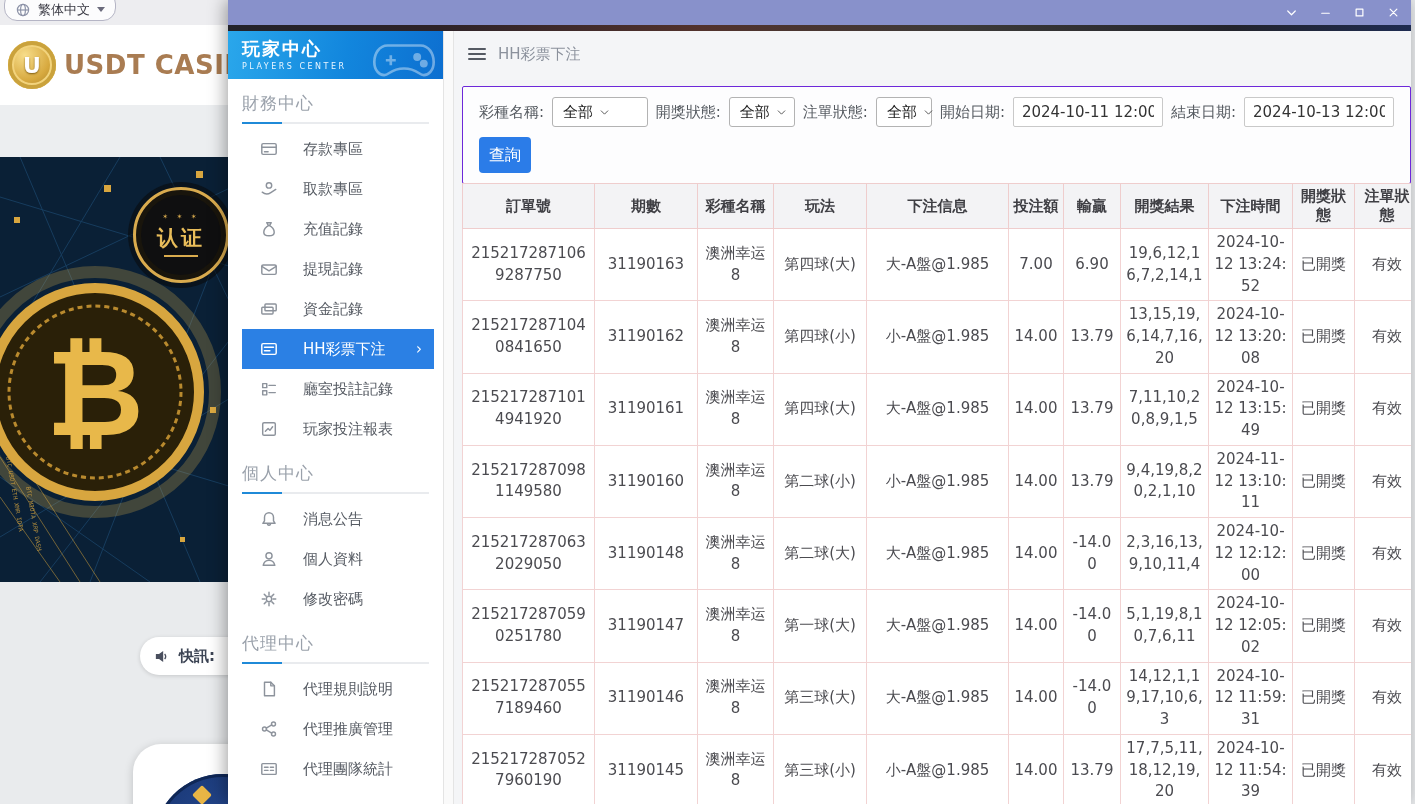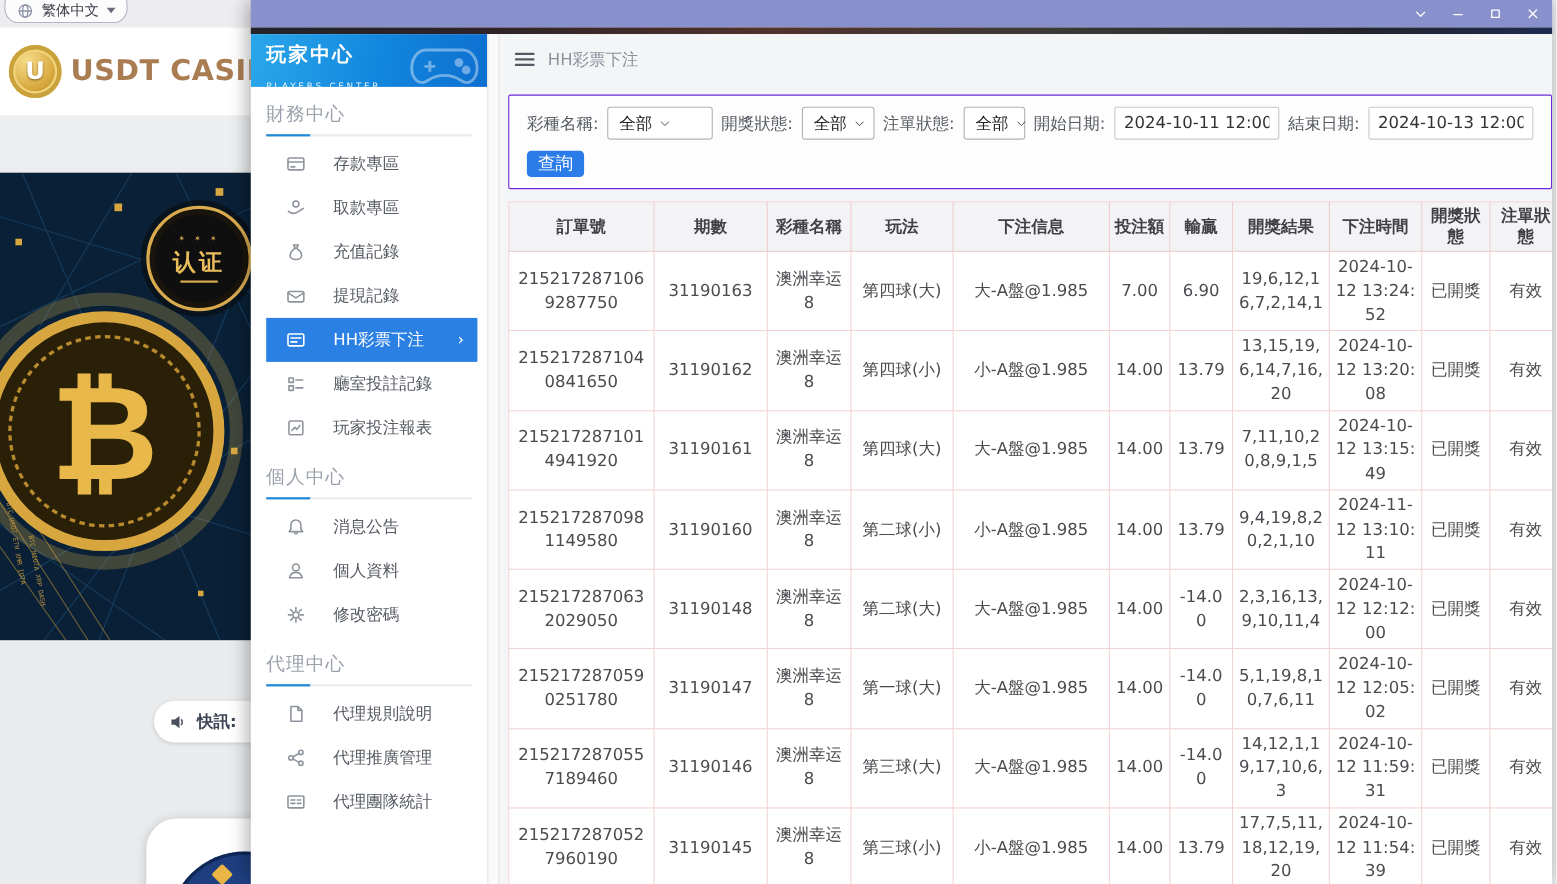--- a/index.html
+++ b/index.html
@@ -47,21 +47,21 @@
   .titlebar { height:25px; background:#8891cb; display:flex; justify-content:flex-end; align-items:center; gap:10px; padding-right:6px; }
   .tb-btn { width:24px; height:20px; display:grid; place-items:center; color:#fff; cursor:pointer; }
   .darkstrip { height:6px; background:linear-gradient(90deg,#23232a,#2e2328 18%,#52322c 40%,#3c3a38 62%,#23242c 85%,#1e2b51); }
   .winbody { position:absolute; top:31px; left:0; right:0; bottom:0; background:#f4f5f7; overflow:hidden; }
 
   
   .sidebar { position:absolute; left:0; top:0; width:215px; bottom:0; background:#fff; }
   .sb-header { height:48px; background:linear-gradient(100deg,#2aa7eb 0%,#1286dd 55%,#0d6fd0 100%);
     position:relative; color:#fff; padding:6px 0 0 14px; overflow:hidden; }
   .sb-title { font-size:18px; font-weight:bold; letter-spacing:2px; }
-  .sb-sub { font-size:8px; letter-spacing:2.5px; color:#e8f5ff; margin-top:13px; }
+  .sb-sub { font-size:8px; letter-spacing:2.5px; color:#e8f5ff; margin-top:1px; }
   .sb-deco { position:absolute; right:6px; top:4px; width:66px; height:44px; color:#fff; opacity:.4; }
   .section-title { margin:13px 0 7px 14px; font-size:17px; color:#9aa1ab; letter-spacing:1px; }
   .section-line { margin:0 14px 5px 14px; height:2px; background:#e9ebee; position:relative; }
   .section-line::before { content:""; position:absolute; left:0; top:0; width:40px; height:2px; background:#1f8ad8; }
   .mi { height:40px; display:flex; align-items:center; padding-left:32px; gap:25px; font-size:15px; color:#565b63; cursor:pointer; }
   .mi .ic { width:18px; height:18px; color:#8d939c; flex:none; }
   .mi.active { background:#2b80e4; color:#fff; margin:0 9px 0 14px; padding-left:18px; }
   .mi.active .ic { color:#fff; }
   .mi .chev { margin-left:auto; padding-right:12px; font-size:15px; }
 
@@ -77,21 +77,21 @@
   .filter-card { position:absolute; left:8px; top:55px; width:949px; background:#fdfdfe;
     border:1px solid #6d28d9; border-radius:2px; padding:10px 16px; }
   .filter-row { display:flex; align-items:center; gap:8px; font-size:15px; color:#555a60; white-space:nowrap; }
   .select { height:30px; background:#fff; border:1px solid #b3b3b3; border-radius:3px;
     display:flex; align-items:center; padding:0 7px 0 10px;
     font-size:15px; color:#222; cursor:pointer; }
   .select .sc { width:11px; height:11px; color:#444; flex:none; margin-left:6px; }
   .sel-0 { width:128px; } .sel-1 { width:70px; } .sel-2 { width:56px; }
   .dinput { height:30px; width:150px; border:1px solid #c9c9c9; border-radius:2px; font-size:15px;
     color:#333; padding:0 8px; background:#fff; font-family:inherit; }
-  .query-btn { margin-top:10px; width:52px; height:24px; background:#2b7ce8; color:#fff; border:none;
+  .query-btn { margin-top:10px; width:52px; height:36px; background:#2b7ce8; color:#fff; border:none;
     border-radius:4px; font-size:16px; cursor:pointer; font-family:Liberation Mono, monospace; }
 
   .table-wrap { position:absolute; left:8px; top:152px; right:0; bottom:0; overflow:hidden; }
   table { border-collapse:collapse; table-layout:fixed; width:957px; background:#fff; border:1px solid #e7e7ea; }
   th { background:#f3f3f5; font-size:15px; font-weight:bold; color:#3f3f44; height:45px;
     border:1px solid #efcdcd; padding:2px 3px; }
   td { font-size:15px; color:#4b4b50; text-align:center; height:55px; border:1px solid #f2d3d3;
     padding:3px 4px; word-break:break-all; line-height:1.45; background:#fff; }
 </style>
 </head>
@@ -256,20 +256,29 @@
           </div>
           <div class="mi">
             <span class="ic">
               <svg viewBox="0 0 20 20" width="18" height="18" fill="none" stroke="currentColor" stroke-width="1.6" stroke-linecap="round" stroke-linejoin="round">
                 <rect x="2" y="5.5" width="16" height="10.5" rx="1.5"></rect>
                 <path d="M2 7l8 5 8-5"></path>
               </svg>
             </span>
             <span>提現記錄</span>
           </div>
+          <div class="mi">
+            <span class="ic">
+              <svg viewBox="0 0 20 20" width="18" height="18" fill="none" stroke="currentColor" stroke-width="1.6" stroke-linecap="round" stroke-linejoin="round">
+                <rect x="2" y="8" width="12.5" height="7.5" rx="1"></rect>
+                <rect x="5.5" y="4.5" width="12.5" height="7.5" rx="1"></rect>
+              </svg>
+            </span>
+            <span>資金記錄</span>
+          </div>
           <div class="mi active">
             <span class="ic">
               <svg viewBox="0 0 20 20" width="18" height="18" fill="none" stroke="currentColor" stroke-width="1.6" stroke-linecap="round" stroke-linejoin="round">
                 <rect x="2" y="4" width="16" height="12" rx="1.5"></rect>
                 <path d="M5 8h10M5 12h6"></path>
               </svg>
             </span>
             <span>HH彩票下注</span>
             <span class="chev">›</span>
           </div>

